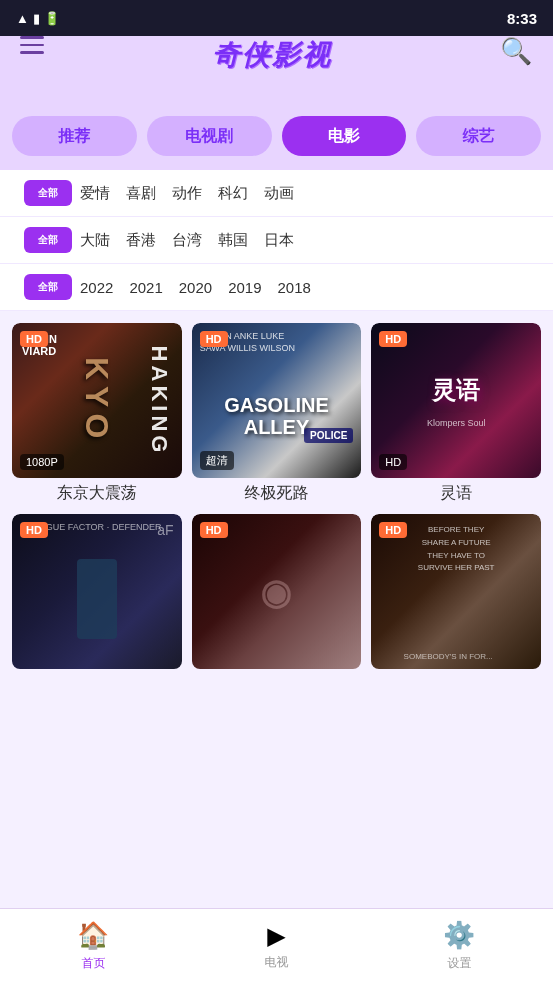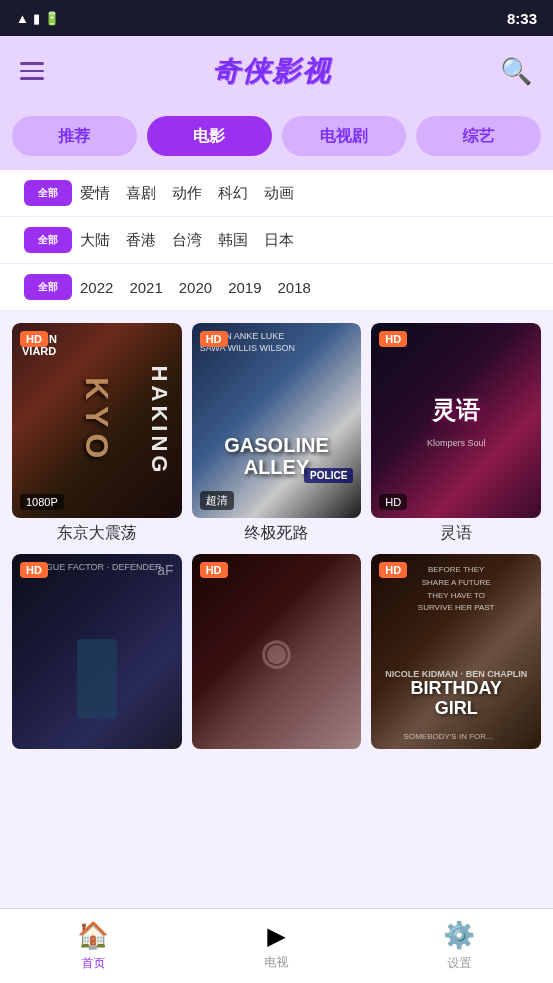--- a/index.html
+++ b/index.html
@@ -32,21 +32,20 @@
       display: flex;
       align-items: center;
       gap: 4px;
     }
 
     
     .header {
       background: #e8d5ff;
       height: 70px;
       display: flex;
-      align-items: center;
       justify-content: space-between;
       padding: 0 20px;
     }
     .menu-icon {
       color: #6b3fa0;
       font-size: 22px;
       cursor: pointer;
       display: flex;
       flex-direction: column;
       gap: 5px;
@@ -140,21 +139,21 @@
       gap: 10px;
     }
     .movie-card {
       position: relative;
       border-radius: 8px;
       overflow: hidden;
       cursor: pointer;
     }
     .movie-poster {
       width: 100%;
-      height: 195px;
+      height: 155px;
       border-radius: 8px;
       overflow: hidden;
       position: relative;
       display: flex;
       align-items: center;
       justify-content: center;
     }
     .movie-title-label {
       text-align: center;
       font-size: 16px;
@@ -295,22 +294,22 @@
     <span></span>
     <span></span>
     <span></span>
   </div>
   <div class="app-title">奇侠影视</div>
   <div class="search-icon">🔍</div>
 </div>
 
 <div class="nav-tabs">
   <button class="nav-tab">推荐</button>
+  <button class="nav-tab">电视剧</button>
   <button class="nav-tab active">电影</button>
-  <button class="nav-tab">电视剧</button>
   <button class="nav-tab">综艺</button>
 </div>
 
 <div class="main-content">
 
   <div class="filter-section">
 
     <div class="filter-row">
       <button class="filter-all-btn">全部</button>
       <div class="filter-items">
@@ -409,24 +408,20 @@
         </div>
       </div>
       <div class="movie-title-label"></div>
     </div>
 
     <div class="movie-card">
       <div class="movie-poster poster-6" style="background: linear-gradient(135deg, #1a0a05 0%, #3a2010 40%, #6a5040 60%, #2a1a0a 100%);">
         <span class="hd-badge">HD</span>
         <div class="poster-text">
           <div style="position:absolute;top:10px;left:0;right:0;text-align:center;font-size:8px;color:rgba(255,255,255,0.7);line-height:1.6;">BEFORE THEY<br>SHARE A FUTURE<br>THEY HAVE TO<br>SURVIVE HER PAST</div>
-          <div style="position:absolute;bottom:30px;left:0;right:0;text-align:center;">
-            <div style="font-size:9px;color:rgba(255,255,255,0.7);font-weight:bold;">NICOLE KIDMAN · BEN CHAPLIN</div>
-            <div style="font-size:18px;color:white;font-weight:900;text-shadow:1px 1px 4px rgba(0,0,0,0.8);line-height:1.1;">BIRTHDAY<br>GIRL</div>
-          </div>
           <div style="position:absolute;bottom:8px;left:0;right:16px;text-align:center;font-size:8px;color:rgba(255,255,255,0.6);">SOMEBODY'S IN FOR...</div>
         </div>
       </div>
       <div class="movie-title-label"></div>
     </div>
 
   </div>
 </div>
 
 <div class="bottom-nav">

